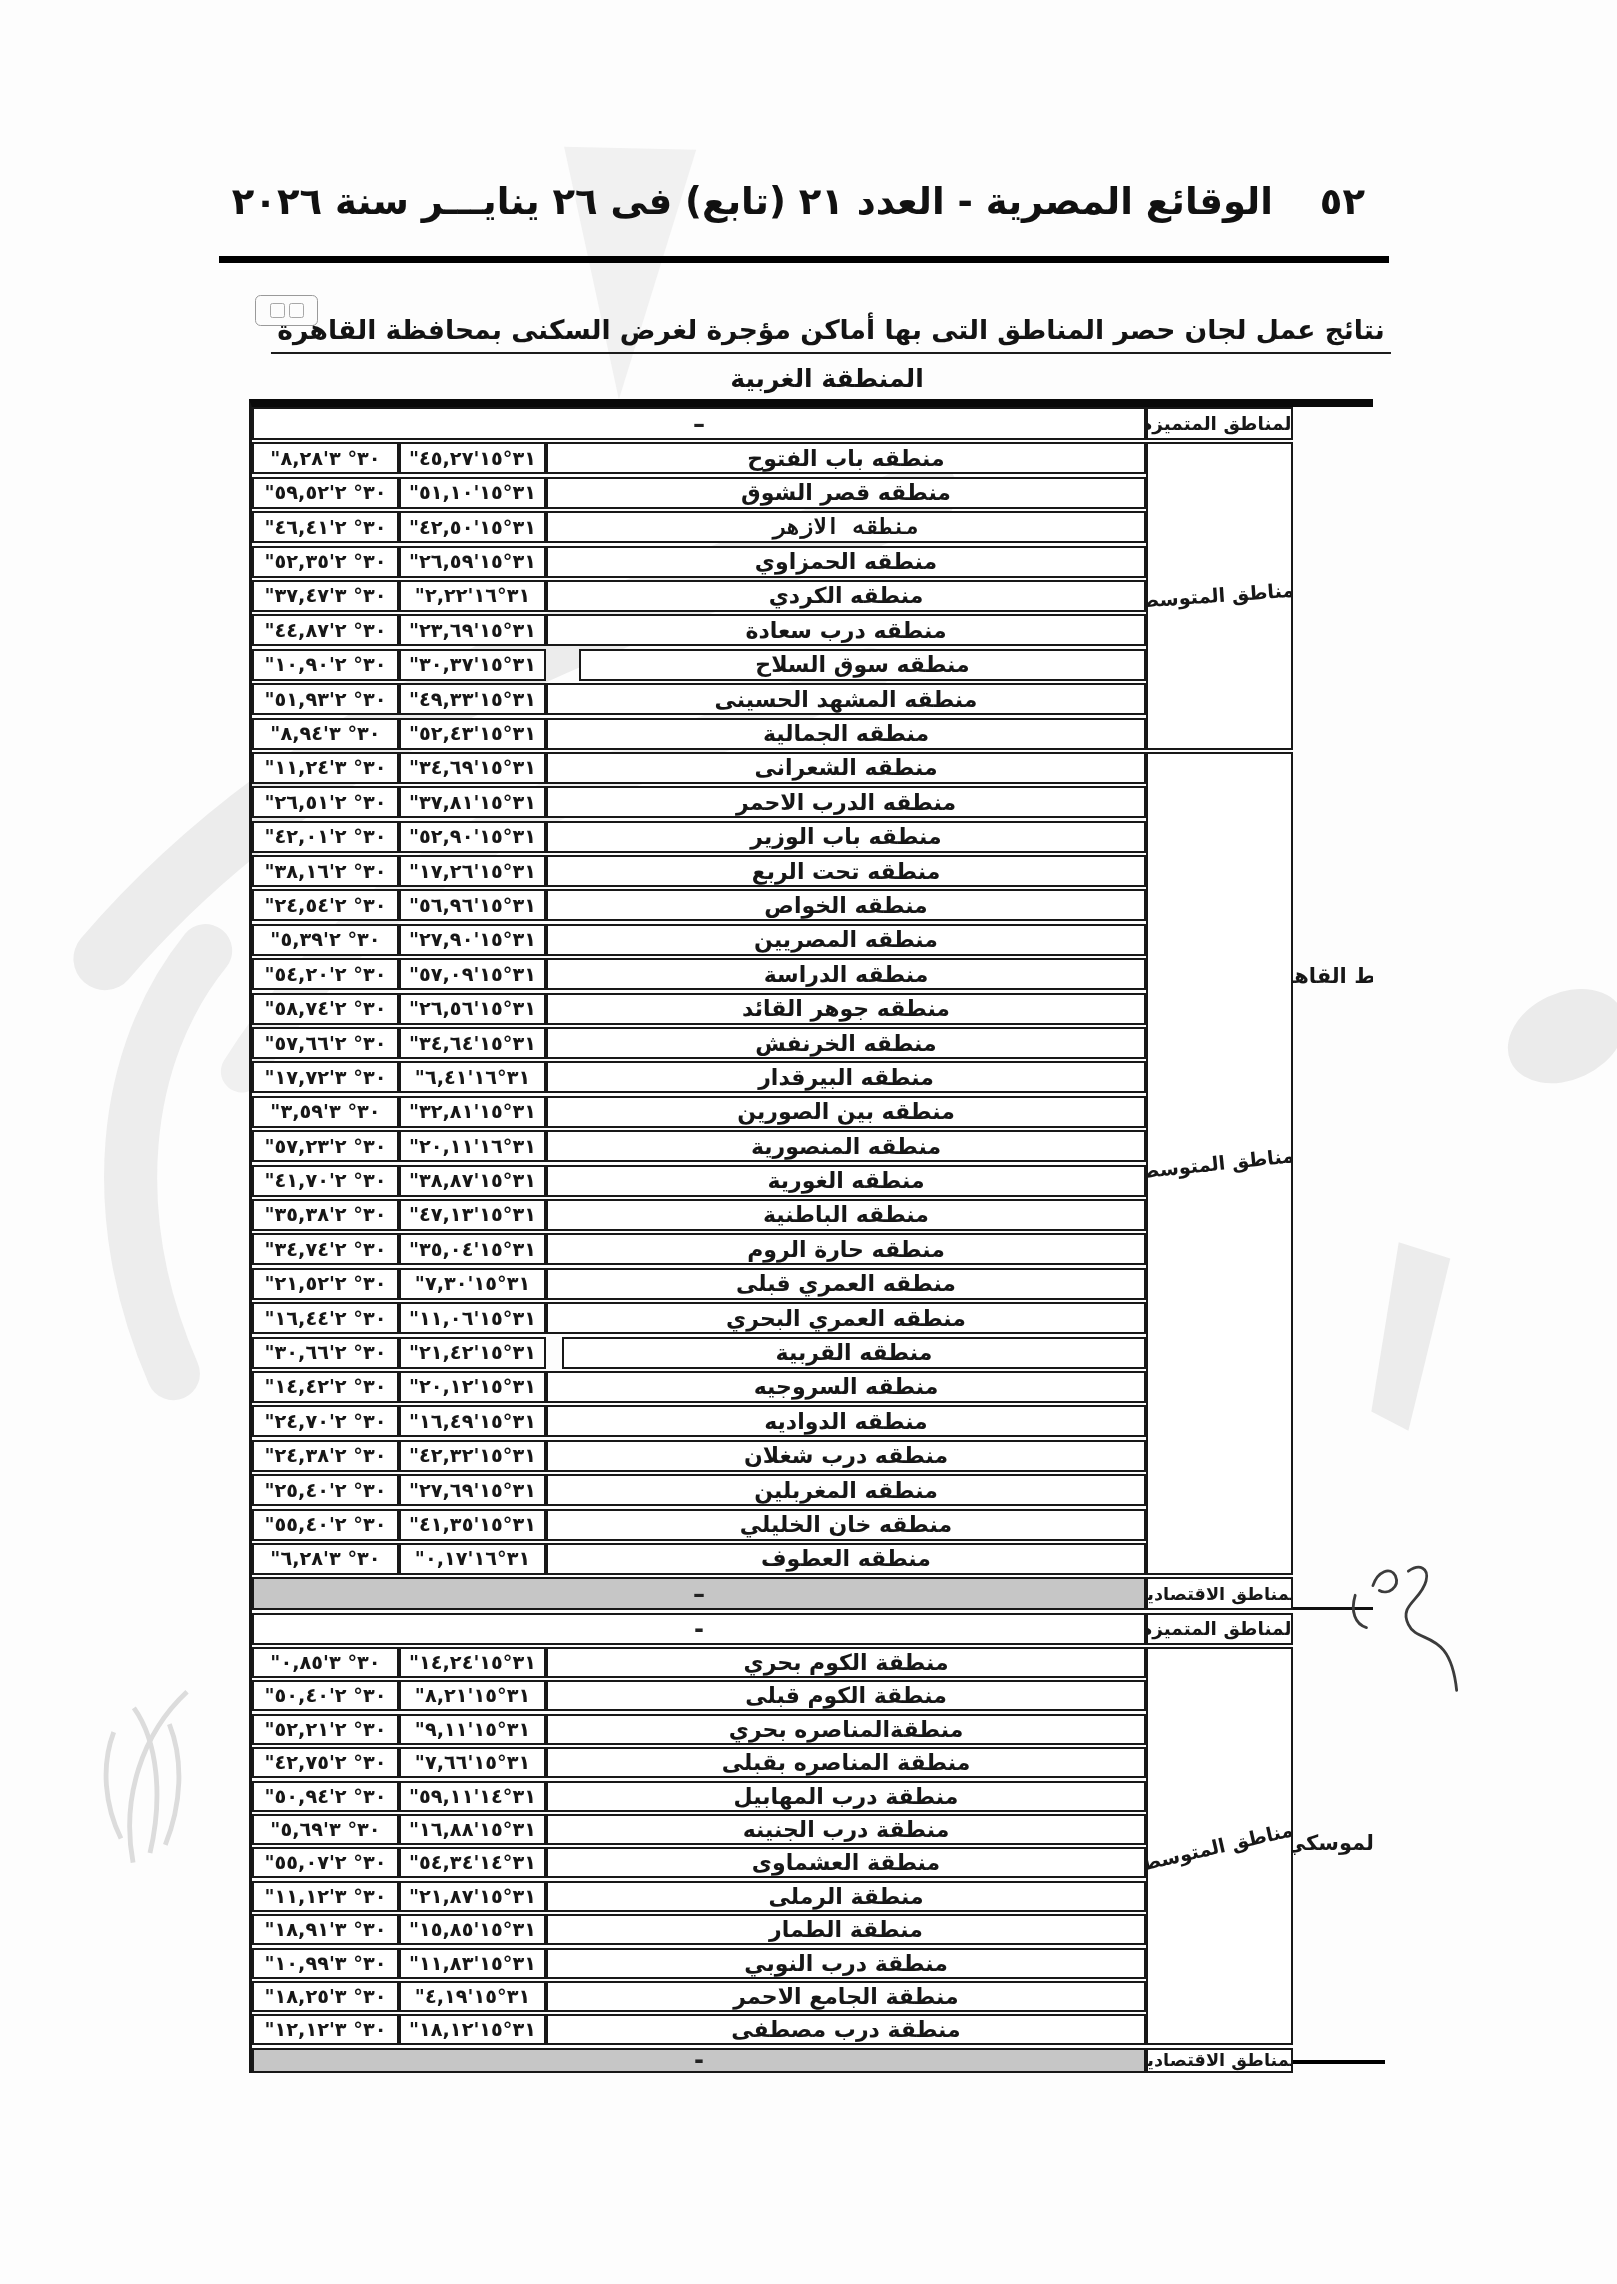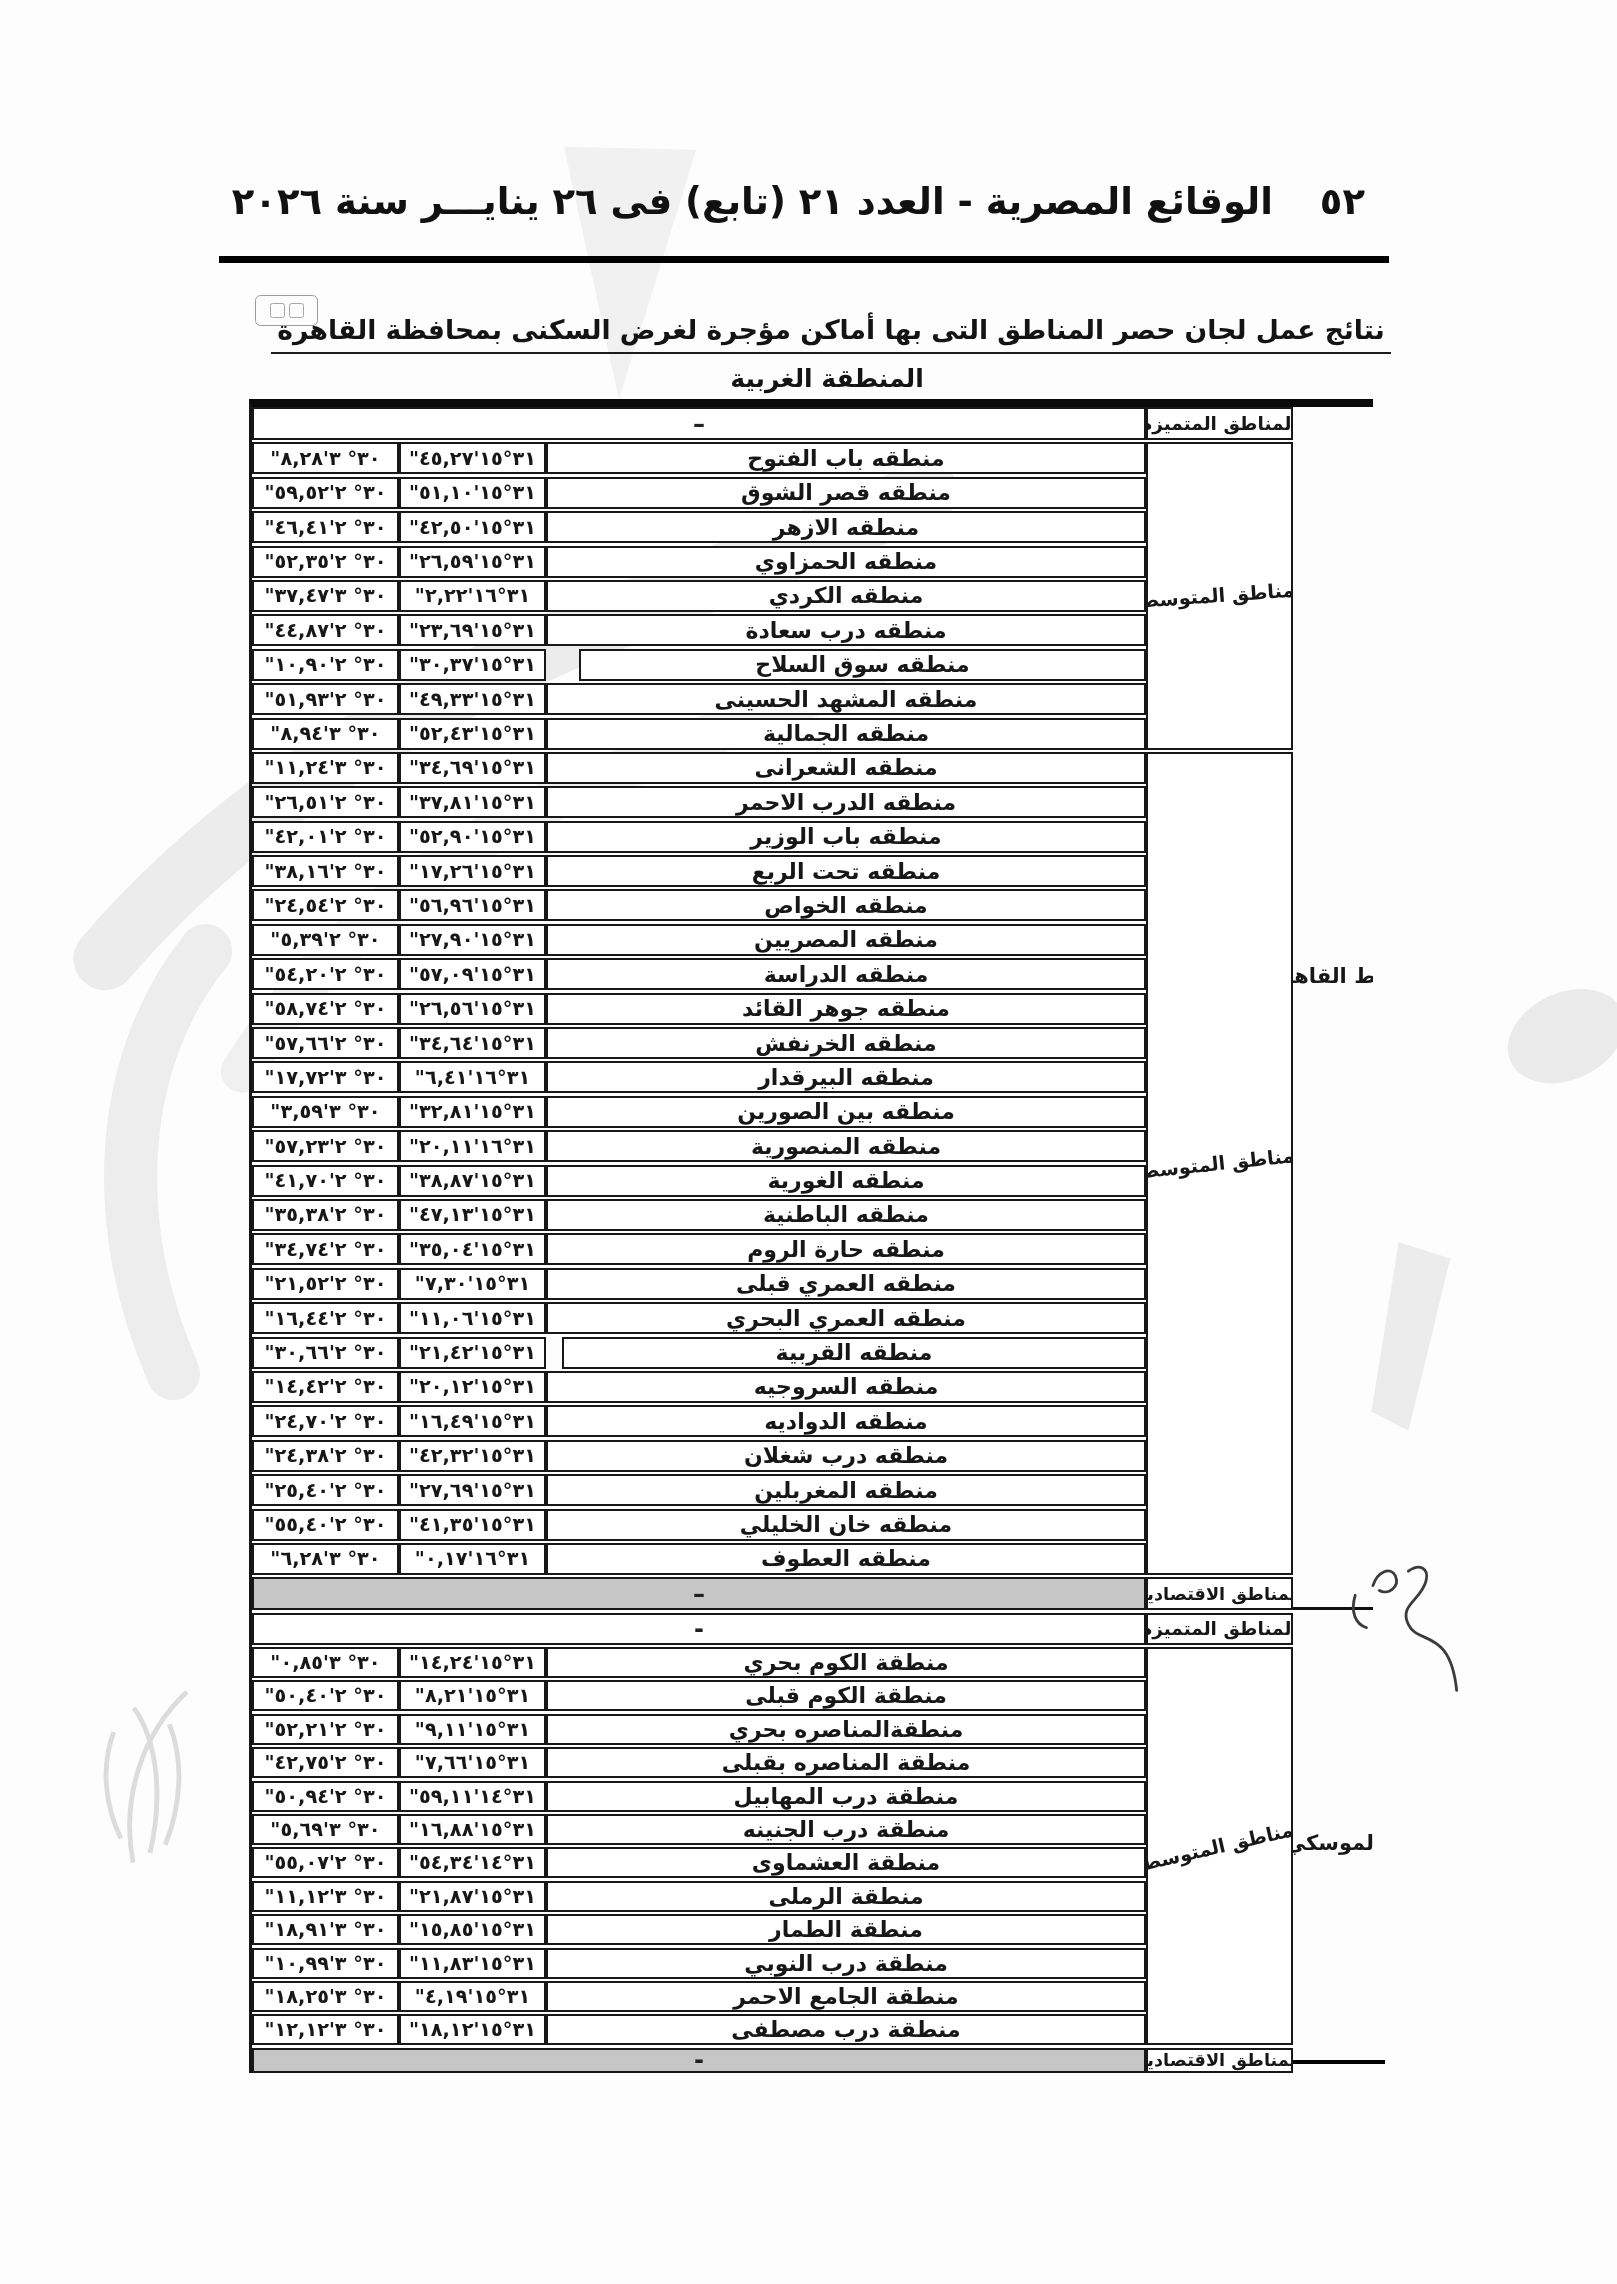--- a/index.html
+++ b/index.html
@@ -102,21 +102,21 @@
       <span class="lbl">سط القاهرة</span>
     </div>
     <div class="cell cat-cell cat-head" style="grid-area: 1 / 2 / span 1 / span 1;">المناطق المتميزة</div>
     <div class="cell dash-cell" style="grid-area: 1 / 3 / span 1 / span 3;">–</div>
     <div class="cell name-cell" style="grid-area: 2 / 3 / span 1 / span 1;">منطقه باب الفتوح</div>
     <div class="cell coord-cell" style="grid-area: 2 / 4 / span 1 / span 1;">٣١°١٥'٤٥,٢٧"</div>
     <div class="cell coord-cell" style="grid-area: 2 / 5 / span 1 / span 1;">٣٠° ٣'٨,٢٨"</div>
     <div class="cell name-cell" style="grid-area: 3 / 3 / span 1 / span 1;">منطقه قصر الشوق</div>
     <div class="cell coord-cell" style="grid-area: 3 / 4 / span 1 / span 1;">٣١°١٥'٥١,١٠"</div>
     <div class="cell coord-cell" style="grid-area: 3 / 5 / span 1 / span 1;">٣٠° ٢'٥٩,٥٢"</div>
-    <div class="cell name-cell" style="grid-area: 4 / 3 / span 1 / span 1;">منطقه الازهر</div>
+    <div class="cell name-cell" style="grid-area: 4 / 3 / span 1 / span 1; font-family: Liberation Mono, monospace;">منطقه الازهر</div>
     <div class="cell coord-cell" style="grid-area: 4 / 4 / span 1 / span 1;">٣١°١٥'٤٢,٥٠"</div>
     <div class="cell coord-cell" style="grid-area: 4 / 5 / span 1 / span 1;">٣٠° ٢'٤٦,٤١"</div>
     <div class="cell name-cell" style="grid-area: 5 / 3 / span 1 / span 1;">منطقه الحمزاوي</div>
     <div class="cell coord-cell" style="grid-area: 5 / 4 / span 1 / span 1;">٣١°١٥'٢٦,٥٩"</div>
     <div class="cell coord-cell" style="grid-area: 5 / 5 / span 1 / span 1;">٣٠° ٢'٥٢,٣٥"</div>
     <div class="cell name-cell" style="grid-area: 6 / 3 / span 1 / span 1;">منطقه الكردي</div>
     <div class="cell coord-cell" style="grid-area: 6 / 4 / span 1 / span 1;">٣١°١٦'٢,٢٢"</div>
     <div class="cell coord-cell" style="grid-area: 6 / 5 / span 1 / span 1;">٣٠° ٣'٣٧,٤٧"</div>
     <div class="cell name-cell" style="grid-area: 7 / 3 / span 1 / span 1;">منطقه درب سعادة</div>
     <div class="cell coord-cell" style="grid-area: 7 / 4 / span 1 / span 1;">٣١°١٥'٢٣,٦٩"</div>

